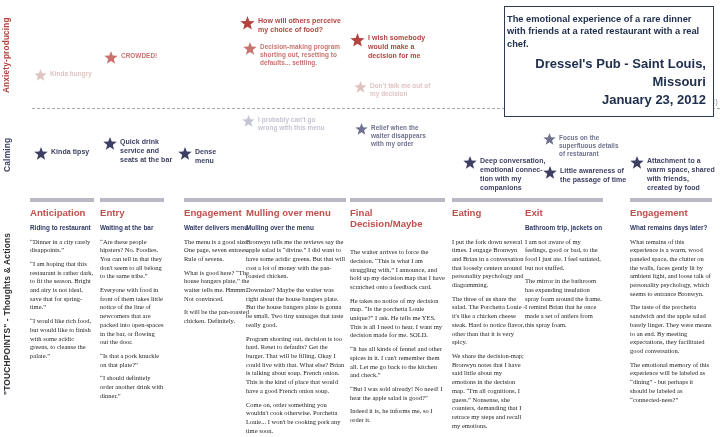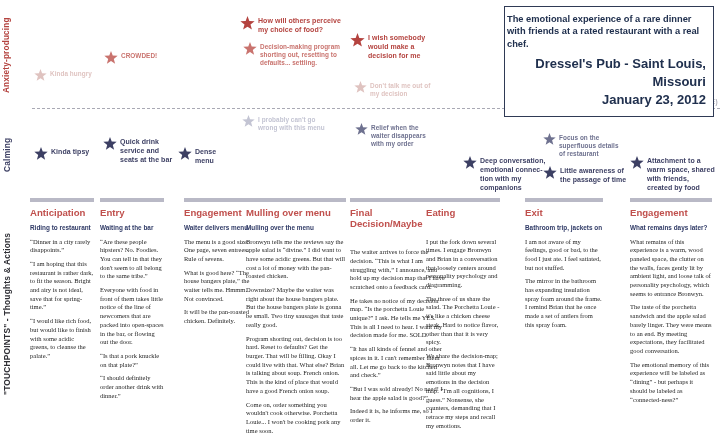--- a/index.html
+++ b/index.html
@@ -254,21 +254,21 @@
         <div class="col-title">Mulling over menu</div>
         <div class="col-sub">Mulling over the menu</div>
         <div class="col-body"><p>Bronwyn tells me the reviews say the apple salad is “divine.” I did want to have some acidic greens. But that will cost a lot of money with the pan-roasted chicken.</p><p>Downsize? Maybe the waiter was right about the house bangers plate. But the house bangers plate is gonna be small. Two tiny sausages that taste really good.</p><p>Program shorting out, decision is too hard. Reset to defaults? Get the burger. That will be filling. Okay I could live with that. What else? Brian is talking about soup. French onion. This is the kind of place that would have a good French onion soup.</p><p>Come on, order something you wouldn't cook otherwise. Porchetta Louie... I won't be cooking pork any time soon.</p></div>
       </div>
       <div class="col" style="left: 350px; width: 95px;">
         <div class="col-rule"></div>
         <div class="col-title">Final Decision/Maybe</div>
         <div class="col-sub">&nbsp;</div>
         <div class="col-body"><p>The waiter arrives to force the decision. “This is what I am struggling with,” I announce, and hold up my decision map that I have scratched onto a feedback card.</p><p>He takes no notice of my decision map. “Is the porchetta Louie unique?” I ask. He tells me YES. This is all I need to hear. I want my decision made for me. SOLD.</p><p>“It has all kinds of fennel and other spices in it. I can't remember them all. Let me go back to the kitchen and check.”</p><p>“But I was sold already! No need! I hear the apple salad is good?”</p><p>Indeed it is, he informs me, so I order it.</p></div>
       </div>
-      <div class="col" style="left: 426px; width: 74px;">
+      <div class="col" style="left: 452px; width: 74px;">
         <div class="col-rule"></div>
         <div class="col-title">Eating</div>
         <div class="col-sub">&nbsp;</div>
         <div class="col-body"><p>I put the fork down several times. I engage Bronwyn and Brian in a conversation that loosely centers around personality psychology and diagramming.</p><p>The three of us share the salad. The Porchetta Louie - it's like a chicken cheese steak. Hard to notice flavor, other than that it is very spicy.</p><p>We share the decision-map; Bronwyn notes that I have said little about my emotions in the decision map. “I'm all cognitions, I guess.” Nonsense, she counters, demanding that I retrace my steps and recall my emotions.</p></div>
       </div>
       <div class="col" style="left: 525px; width: 78px;">
         <div class="col-rule"></div>
         <div class="col-title">Exit</div>
         <div class="col-sub">Bathroom trip, jackets on</div>
         <div class="col-body"><p>I am not aware of my feelings, good or bad, to the food I just ate. I feel satiated, but not stuffed.</p><p>The mirror in the bathroom has expanding insulation spray foam around the frame. I remind Brian that he once made a set of antlers from this spray foam.</p></div>

